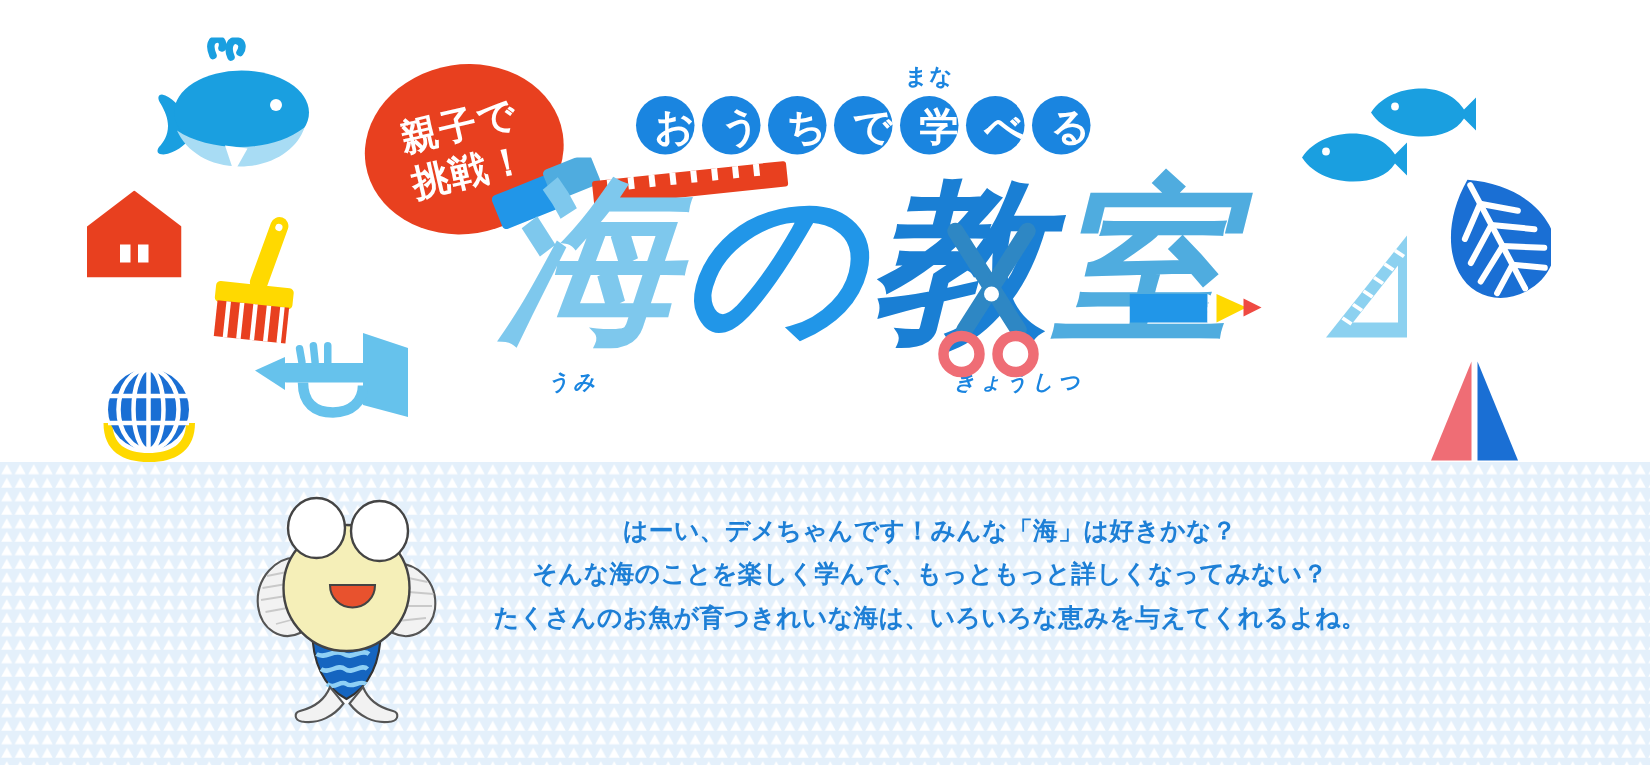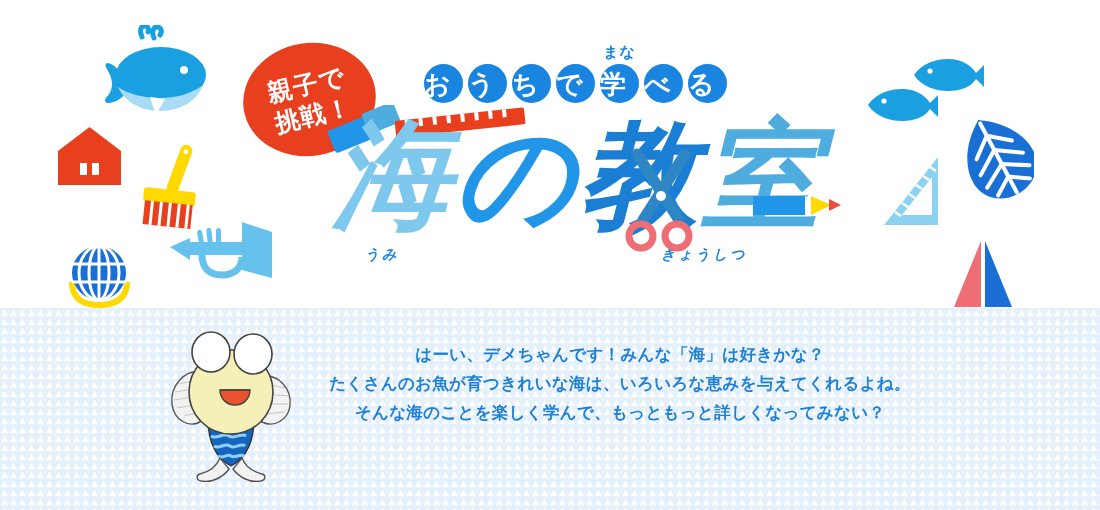--- a/index.html
+++ b/index.html
@@ -68,21 +68,21 @@
   .sub-ch {
     position: relative;
     width: 39px; height: 39px;
     border-radius: 50%;
     background: #1a85e0;
     color: #ffffff;
     font-size: 26px;
     font-weight: bold;
     display: flex;
     align-items: center;
-    justify-content: flex-start;
+    justify-content: flex-end;
     line-height: 1;
   }
   .sub-ch .ruby {
     position: absolute;
     top: -20px; left: 50%;
     transform: translateX(-50%);
     color: #1a85e0;
     font-size: 15px;
     font-weight: bold;
     white-space: nowrap;
@@ -112,21 +112,21 @@
 
   .ruby-under {
     position: absolute;
     color: #1a85e0;
     font-size: 14px;
     font-weight: bold;
     letter-spacing: 3px;
     z-index: 3;
   }
   .ruby-umi   { left: 32px;  top: 136px; text-align: center; }
-  .ruby-kyou  { left: 303px; top: 136px; margin-left: 25px; }
+  .ruby-kyou  { left: 303px; top: 136px; }
 
   
   .blk { position: absolute; z-index: 1; }
 
   
   .band {
     position: absolute;
     left: 0; top: 308px;
     width: 1100px;
     height: 202px;
@@ -417,17 +417,17 @@
 
     <ellipse cx="53" cy="22" rx="19" ry="20" fill="#ffffff" stroke="#444" stroke-width="1.6"></ellipse>
     <ellipse cx="95" cy="24" rx="19" ry="20" fill="#ffffff" stroke="#444" stroke-width="1.6"></ellipse>
 
     <path d="M62 60c0 9 7 15 15 15s15-6 15-15z" fill="#e8522e" stroke="#444" stroke-width="1.4"></path>
     <path d="M62 60h30" stroke="#444" stroke-width="1.4"></path>
   </svg>
 
   <div class="message">
     <div>はーい、デメちゃんです！みんな「海」は好きかな？</div>
+    <div>そんな海のことを楽しく学んで、もっともっと詳しくなってみない？</div>
     <div>たくさんのお魚が育つきれいな海は、いろいろな恵みを与えてくれるよね。</div>
-    <div>そんな海のことを楽しく学んで、もっともっと詳しくなってみない？</div>
   </div>
 
 </div>
 
 </body></html>

